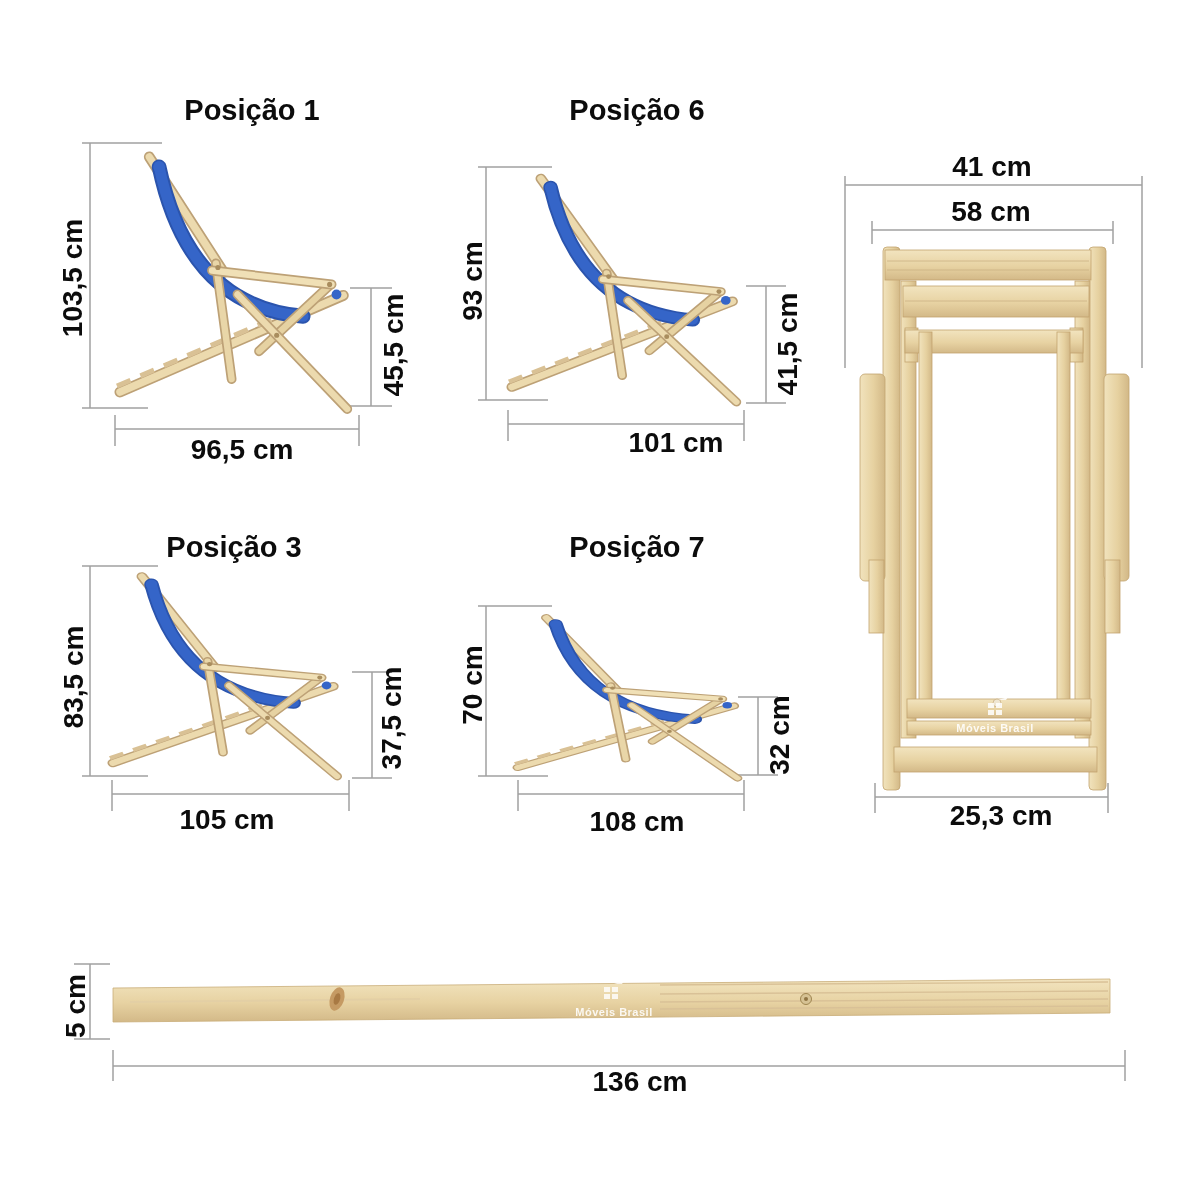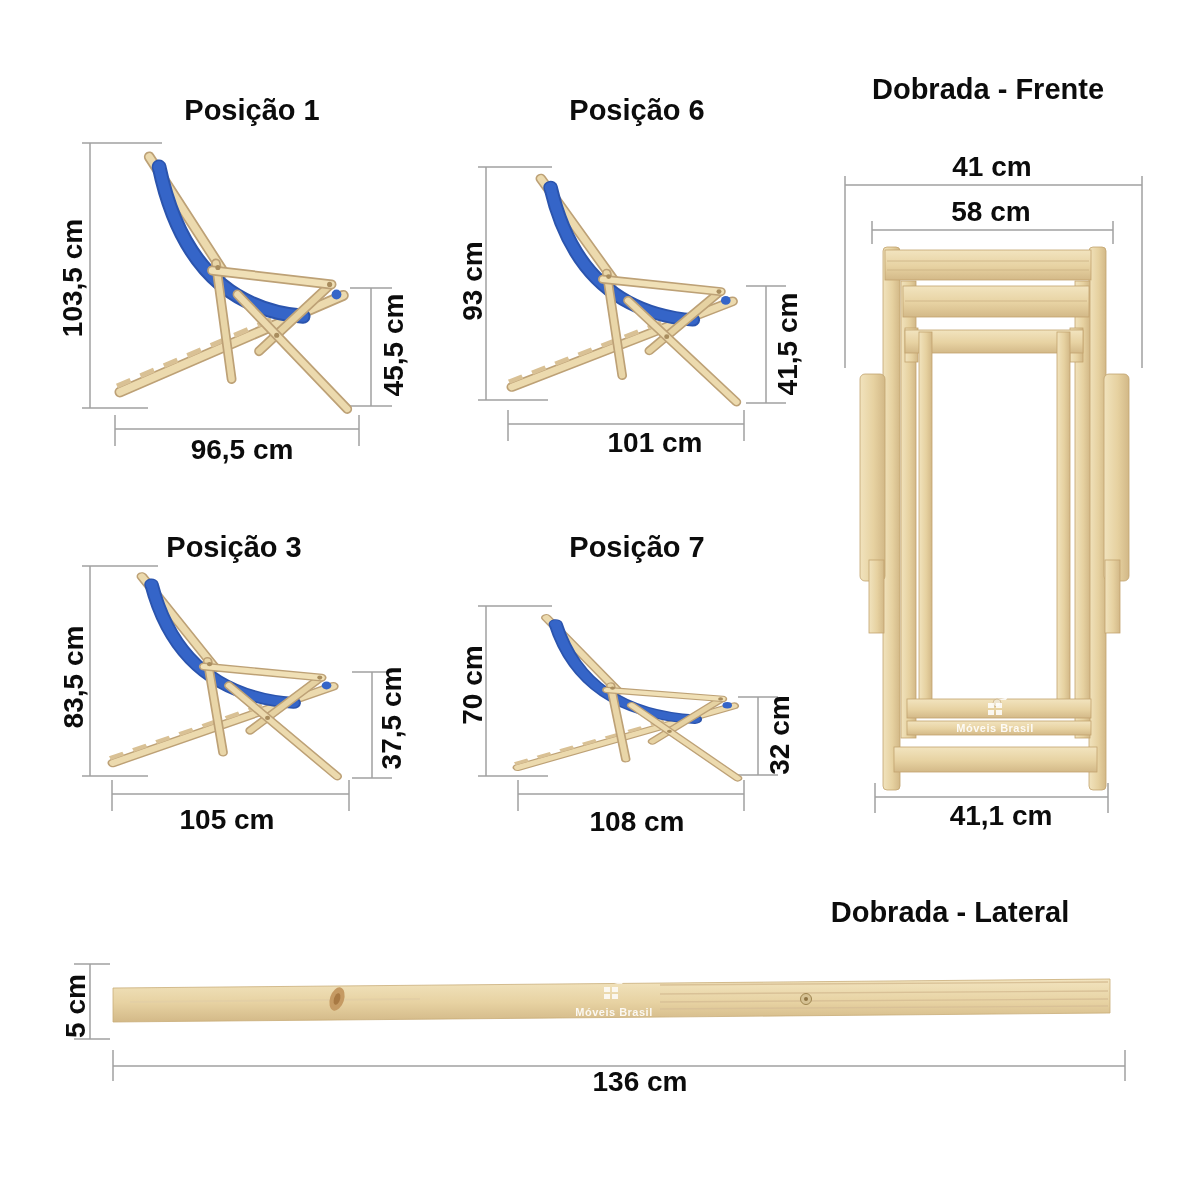--- a/index.html
+++ b/index.html
@@ -211,34 +211,32 @@
   </svg>
 
   <div class="lbl title" style="left:252px;top:110px">Posição 1</div>
   <div class="lbl vert" style="left:73px;top:278px">103,5 cm</div>
   <div class="lbl vert" style="left:394px;top:345px">45,5 cm</div>
   <div class="lbl" style="left:242px;top:450px">96,5 cm</div>
 
   <div class="lbl title" style="left:637px;top:110px">Posição 6</div>
   <div class="lbl vert" style="left:473px;top:281px">93 cm</div>
   <div class="lbl vert" style="left:788px;top:344px">41,5 cm</div>
-  <div class="lbl" style="left:655px;top:443px">101 cm</div>
+  <div class="lbl" style="left:676px;top:443px">101 cm</div>
 
   <div class="lbl title" style="left:234px;top:547px">Posição 3</div>
   <div class="lbl vert" style="left:74px;top:677px">83,5 cm</div>
   <div class="lbl vert" style="left:392px;top:718px">37,5 cm</div>
   <div class="lbl" style="left:227px;top:820px">105 cm</div>
 
   <div class="lbl title" style="left:637px;top:547px">Posição 7</div>
   <div class="lbl vert" style="left:473px;top:685px">70 cm</div>
   <div class="lbl vert" style="left:780px;top:735px">32 cm</div>
   <div class="lbl" style="left:637px;top:822px">108 cm</div>
 
-  <div class="lbl title" style="left:988px;top:89px">Dobrada - Frente</div>
   <div class="lbl" style="left:992px;top:167px">41 cm</div>
   <div class="lbl" style="left:991px;top:212px">58 cm</div>
-  <div class="lbl" style="left:1001px;top:816px">41,1 cm</div>
-
-  <div class="lbl title" style="left:950px;top:912px">Dobrada - Lateral</div>
+  <div class="lbl" style="left:1001px;top:816px">25,3 cm</div>
+
   <div class="lbl vert" style="left:76px;top:1006px">5 cm</div>
   <div class="lbl" style="left:640px;top:1082px">136 cm</div>
 
 </div>
 
 </body></html>

